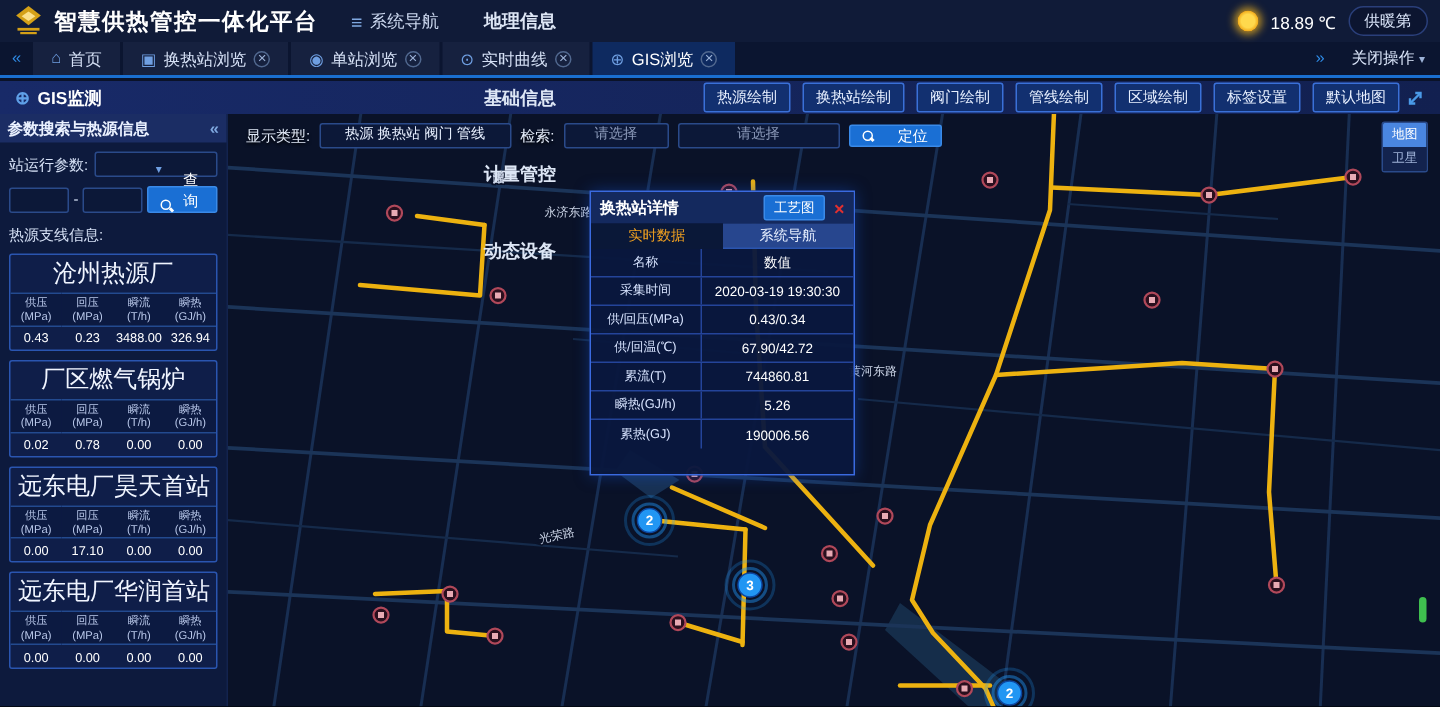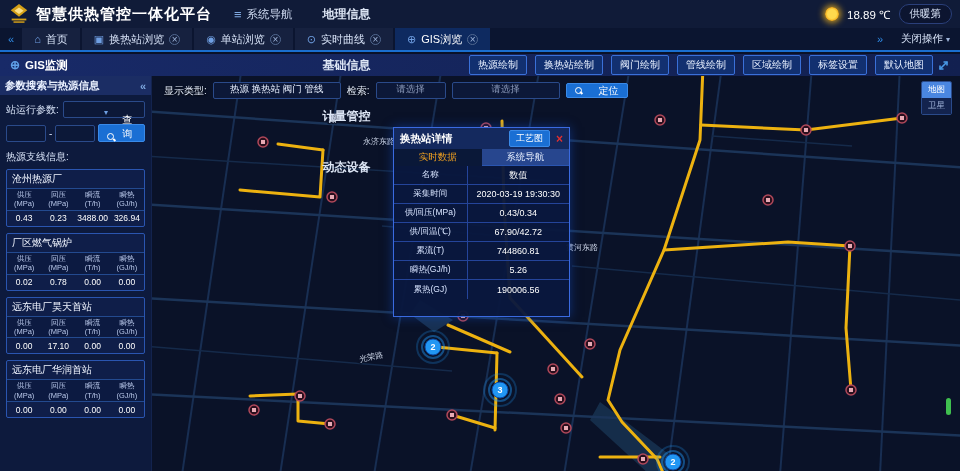--- a/index.html
+++ b/index.html
@@ -53,21 +53,21 @@
   .sel.placeholder { color:#8a98b8; }
   .sb-param-row { display:flex; align-items:center; gap:4px; margin-bottom:6px; }
   .sb-param-row .sb-label { margin:0; }
   .sb-param-row .sel { flex:1; }
   .inp { background:#0c1838; border:1px solid #2a4a8a; border-radius:2px; height:17px; width:40px; color:#e8f0ff; font-size:9px; padding:0 3px; font-family:inherit; }
   .qbtn { margin-left:auto; background:#1a6fd4; border:1px solid #3a8ae8; border-radius:2px; color:#fff; font-size:10px; height:18px; padding:0 8px; display:flex; align-items:flex-end; gap:4px; cursor:pointer; font-family:inherit; }
   .mag { width:8px; height:8px; position:relative; display:inline-block; }
   .mag::before { content:""; position:absolute; left:0; top:0; width:5px; height:5px; border:1.5px solid #fff; border-radius:50%; }
   .mag::after { content:""; position:absolute; left:5.5px; top:5.5px; width:3px; height:1.5px; background:#fff; transform:rotate(45deg); }
   .station-card { border:1px solid #2a55b0; border-radius:2px; background:rgba(18,36,88,.45); margin-bottom:6px; }
-  .sc-title { font-size:10px; color:#f0f5ff; padding:2px 5px; white-space:nowrap; overflow:hidden; }
+  .sc-title { font-size:16px; color:#f0f5ff; padding:2px 5px; white-space:nowrap; overflow:hidden;text-align:center; }
   .sc-table { display:grid; grid-template-columns:1fr 1fr 1fr 1fr; }
   .sc-th { font-size:7.5px; color:#b9c8ea; text-align:center; white-space:pre-line; line-height:1.25; padding:1px 0; border-top:1px solid #23folk478a; border-top:1px solid #234a8f; border-bottom:1px solid #234a8f; background:rgba(10,24,60,.6); }
   .sc-td { font-size:8.5px; color:#fff; text-align:center; padding:2.5px 0; white-space:nowrap; }
 
   
   .map { position:absolute; top:76px; left:152px; right:0; bottom:0; background:#0a1228; overflow:hidden; }
   .map svg { position:absolute; left:0; top:0; }
   .map-toolbar { position:absolute; left:12px; top:6px; display:flex; align-items:center; gap:6px; z-index:20; }
   .mt-label { font-size:10px; color:#e2eaf8; white-space:nowrap; text-shadow:0 1px 2px #000; }
   .mt-sel-1 { width:128px; }

